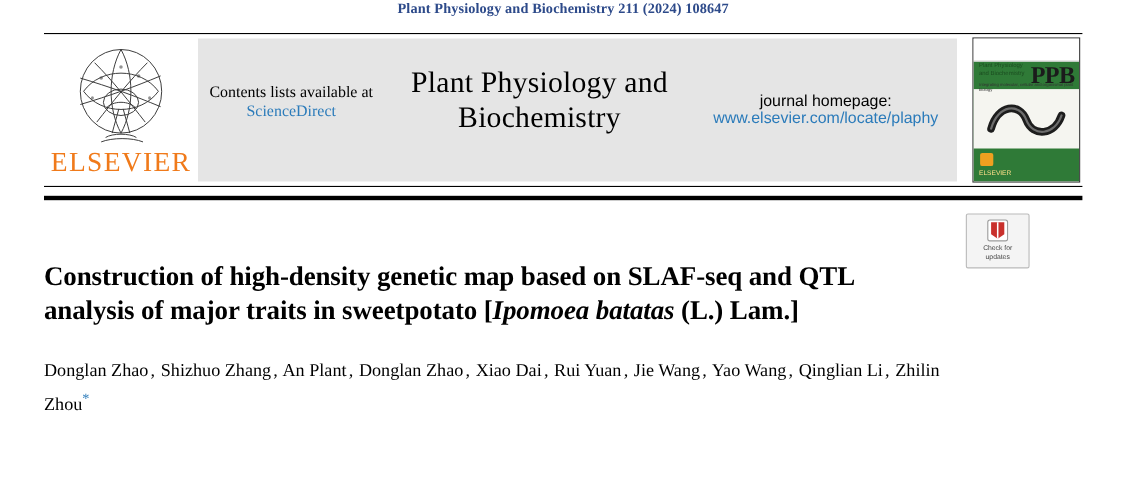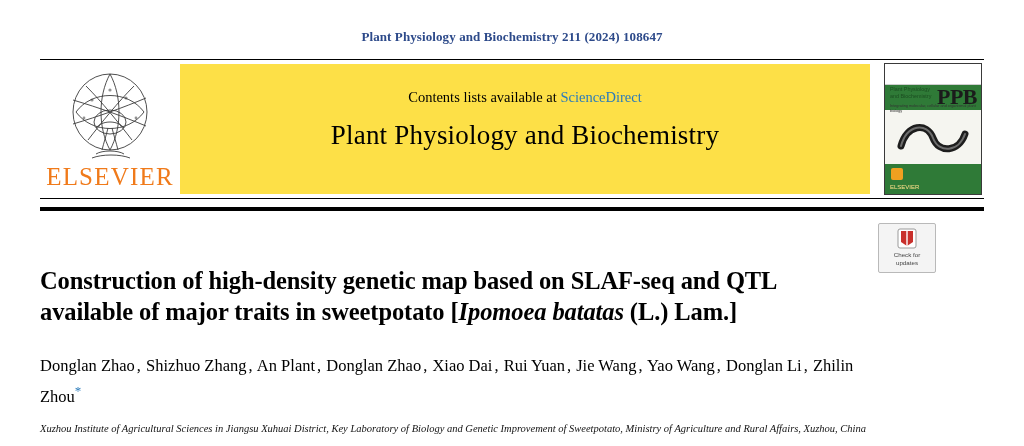--- a/index.html
+++ b/index.html
@@ -16,21 +16,20 @@
     position: relative;
   }
 
   
   .runhead {
     text-align: center;
     font-family: "Liberation Serif", serif;
     font-size: 13px;
     font-weight: bold;
     color: #2d4a8a;
-    padding-top: 29px;
     letter-spacing: 0.1px;
   }
 
   
   .masthead {
     position: relative;
     margin: 14px 40px 0 40px;
     border-top: 1.5px solid #000;
     border-bottom: 1.5px solid #000;
     height: 140px;
@@ -56,24 +55,24 @@
     font-size: 25px;
     letter-spacing: 1.2px;
     font-weight: normal;
     margin-top: 1px;
     color: #f07a1a;
     -webkit-text-stroke: 0px;
   }
 
   .journal-cell {
     flex: 1 1 auto;
-    background: #fde047;
+    background: #e5e5e5;
     margin: 4px 0 4px 0;
     display: flex;
-    flex-direction: column;
+    flex-direction: row;
     justify-content: center;
     align-items: center;
     text-align: center;
   }
   .contents-line {
     font-size: 14.5px;
     margin-bottom: 14px;
   }
   .contents-line a,
   .homepage-line a {
@@ -296,20 +295,24 @@
     </svg>
     <div class="elsevier-word">ELSEVIER</div>
   </div>
 
   <div class="journal-cell">
     <div class="contents-line">
       <span>Contents lists available at</span>
       <a href="#">ScienceDirect</a>
     </div>
     <div class="journal-title">Plant Physiology and Biochemistry</div>
+    <div class="homepage-line">
+      <span class="lbl">journal homepage:</span>
+      <a href="#">www.elsevier.com/locate/plaphy</a>
+    </div>
   </div>
 
   <div class="cover-cell">
     <div class="cover">
       <div class="cov-green"></div>
       <div class="cov-top"></div>
       <div class="cov-smalltitle">Plant Physiology and Biochemistry</div>
       <div class="cov-ppb">PPB</div>
       <div class="cov-white-band"></div>
       <div class="cov-sub">Integrating molecular, cellular and organismal plant biology</div>
@@ -333,30 +336,29 @@
       <path d="M4 3 h12 v11 l-6 4 l-6 -4 z" fill="#c9302c"></path>
       <path d="M10 3 v15" stroke="#ffffff" stroke-width="1.4"></path>
     </svg>
     <div class="cm-text">
       <span>Check for</span><br>
       <span>updates</span>
     </div>
   </div>
 
   <h1 class="title">
-    <span>Construction of high-density genetic map based on SLAF-seq and QTL available of major traits in sweetpotato [</span><i>Ipomoea batatas</i><span> (L.) Lam.]</span>
+    <span>Construction of high-density genetic map based on SLAF-seq and QTL analysis of major traits in sweetpotato [</span><i>Ipomoea batatas</i><span> (L.) Lam.]</span>
   </h1>
 
   <div class="authors">
     <span>Donglan Zhao</span><span class="sep">,</span>
     <span>Shizhuo Zhang</span><span class="sep">,</span>
     <span>An Plant</span><span class="sep">,</span>
     <span>Donglan Zhao</span><span class="sep">,</span>
     <span>Xiao Dai</span><span class="sep">,</span>
     <span>Rui Yuan</span><span class="sep">,</span>
     <span>Jie Wang</span><span class="sep">,</span>
     <span>Yao Wang</span><span class="sep">,</span>
-    <span>Donglan Li</span><span class="sep">,</span>
+    <span>Qinglian Li</span><span class="sep">,</span>
     <span>Zhilin Zhou</span><span class="star">*</span>
   </div>
 
-  <div class="affil">Xuzhou Institute of Agricultural Sciences in Jiangsu Xuhuai District, Key Laboratory of Biology and Genetic Improvement of Sweetpotato, Ministry of Agriculture and Rural Affairs, Xuzhou, China</div>
 </div>
 
 </body></html>

